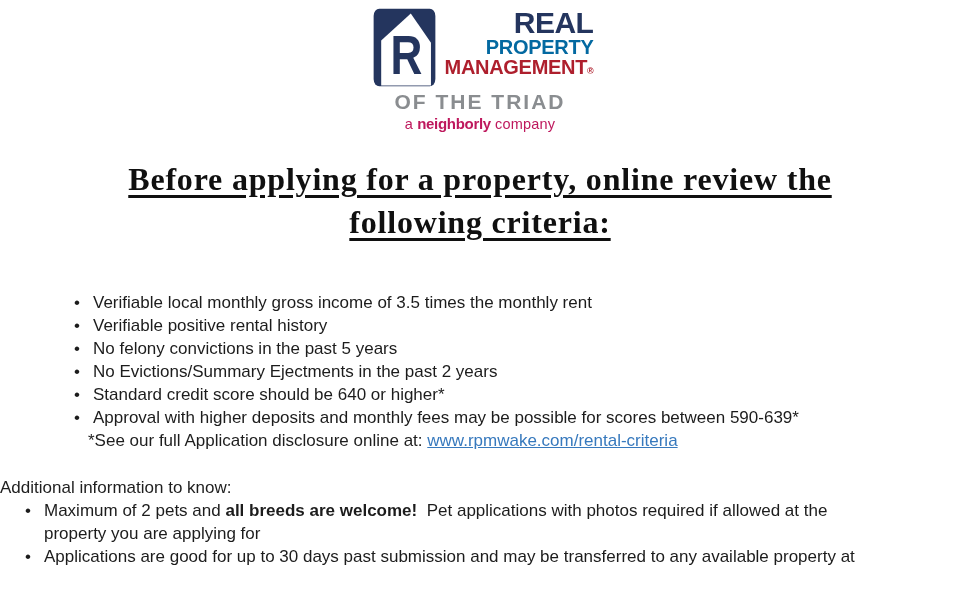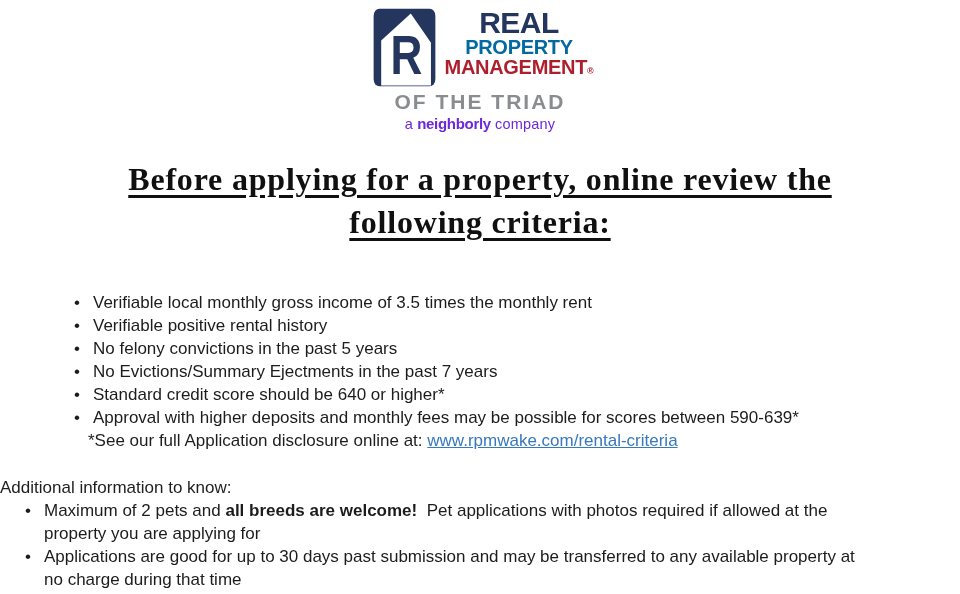--- a/index.html
+++ b/index.html
@@ -3,27 +3,27 @@
 <meta charset="utf-8">
 <style>
   * { margin:0; padding:0; box-sizing:border-box; }
   html,body { width:960px; height:594px; background:#ffffff; overflow:hidden;
               font-family:"Liberation Sans", sans-serif; color:#1e1e1e; }
 
   
   .logo-block { padding-top:8px; display:flex; flex-direction:column; align-items:center; }
   .logo-row { display:flex; align-items:flex-start; gap:9px; margin-left:6px; }
   .logo-mark { width:63px; height:79px; flex:0 0 auto; }
-  .brand-lines { display:flex; flex-direction:column; text-align:center; padding-top:1px; }
+  .brand-lines { display:flex; flex-direction:column; text-align:right; padding-top:1px; }
   .brand-l1 { font-size:30px; line-height:28px; font-weight:bold; letter-spacing:-0.5px; color:#24355e; }
   .brand-l2 { font-size:20px; line-height:20px; font-weight:bold; letter-spacing:-0.3px; color:#0369a1; }
   .brand-l3 { font-size:20px; line-height:20px; font-weight:bold; letter-spacing:-0.3px; color:#ae1f2d; }
   .reg-mark { font-size:9px; vertical-align:baseline; }
   .region-line { margin-top:3px; font-size:21px; font-weight:bold; letter-spacing:2px; color:#8a8d90; }
-  .tagline { margin-top:1px; font-size:14.5px; color:#6d28d9; letter-spacing:0.2px; }
+  .tagline { margin-top:1px; font-size:14.5px; color:#be185d; letter-spacing:0.2px; }
   .tagline b { font-size:15px; letter-spacing:-0.3px; }
 
   
   .main-heading { margin-top:26px; text-align:center;
                   font-family:"Liberation Serif", serif; font-weight:bold;
                   font-size:32px; line-height:43px; letter-spacing:0.8px; color:#101010; }
   .main-heading span { text-decoration:underline; text-decoration-thickness:2.5px; text-underline-offset:5px; }
 
   
   .criteria-list { margin-top:47px; list-style:none; padding-left:93px; }
@@ -62,31 +62,30 @@
 
 <h1 class="main-heading">
   <span>Before applying for a property, online review the</span><br>
   <span>following criteria:</span>
 </h1>
 
 <ul class="criteria-list">
   <li>Verifiable local monthly gross income of 3.5 times the monthly rent</li>
   <li>Verifiable positive rental history</li>
   <li>No felony convictions in the past 5 years</li>
-  <li>No Evictions/Summary Ejectments in the past 7 years</li>
+  <li>No Evictions/Summary Ejectments in the past 2 years</li>
   <li>Standard credit score should be 640 or higher*</li>
   <li>Approval with higher deposits and monthly fees may be possible for scores between 590-639*</li>
 </ul>
 
 <div class="disclosure-line"><span>*See our full Application disclosure online at: </span><span class="link">www.rpmwake.com/rental-criteria</span></div>
 
 <div class="additional-heading">Additional information to know:</div>
 
 <ul class="additional-list">
   <li>
     <span class="line"><span>Maximum of 2 pets and </span><b>all breeds are welcome!</b><span>  Pet applications with photos required if allowed at the</span></span>
     <span class="line">property you are applying for</span>
   </li>
   <li>
     <span class="line">Applications are good for up to 30 days past submission and may be transferred to any available property at</span>
-    <span class="line">no charge during that time</span>
   </li>
 </ul>
 
 </body></html>

